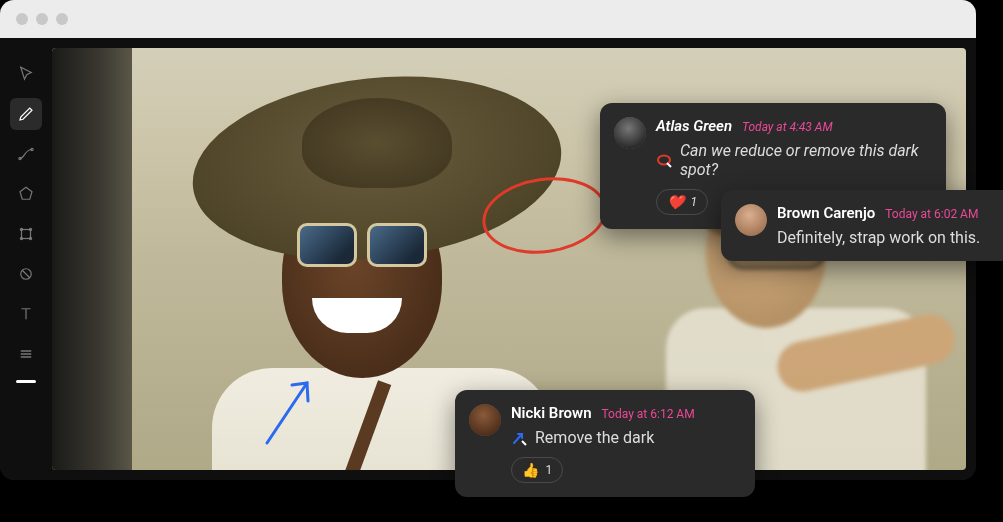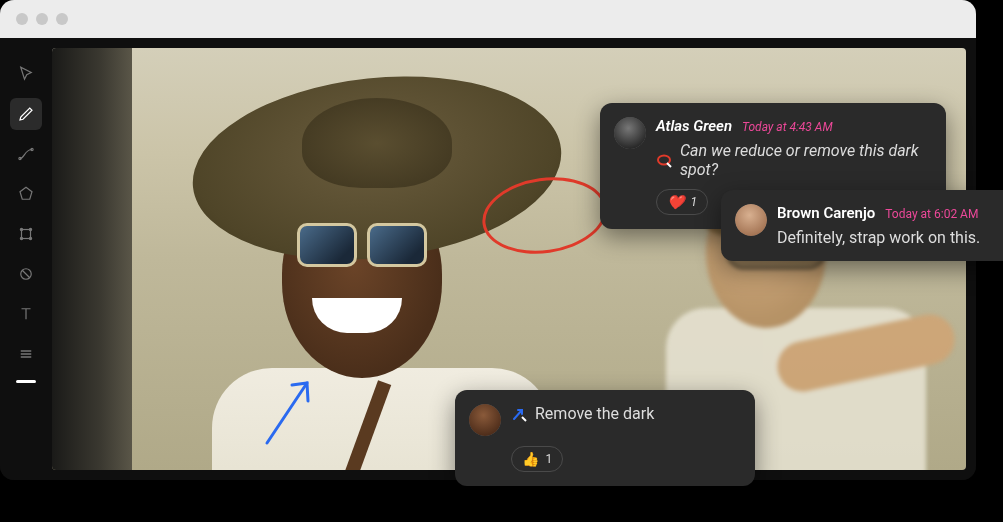--- a/index.html
+++ b/index.html
@@ -473,20 +473,24 @@
     </div>
   </div>
 </div>
 
 <div class="comment comment3">
   <div class="comment-header">
     <div class="avatar">
       <div class="avatar-inner" style="background:radial-gradient(circle at 45% 35%, #8a5a3a 0%, #4a2a18 80%)"></div>
     </div>
     <div class="comment-body">
+      <div class="comment-title-row">
+        <span class="author">Nicki Brown</span>
+        <span class="timestamp">Today at 6:12 AM</span>
+      </div>
       <div class="comment-msg">
         <svg class="annot-icon" viewBox="0 0 16 16">
           <path d="M3 13 L11 4" stroke="#2a6af0" stroke-width="2" stroke-linecap="round"></path>
           <path d="M7 4 L11 4 L11 8" stroke="#2a6af0" stroke-width="2" fill="none" stroke-linecap="round"></path>
           <path d="M11 11 L15 15" stroke="#fff" stroke-width="2"></path>
         </svg>
         <span>Remove the dark</span>
       </div>
     </div>
   </div>

